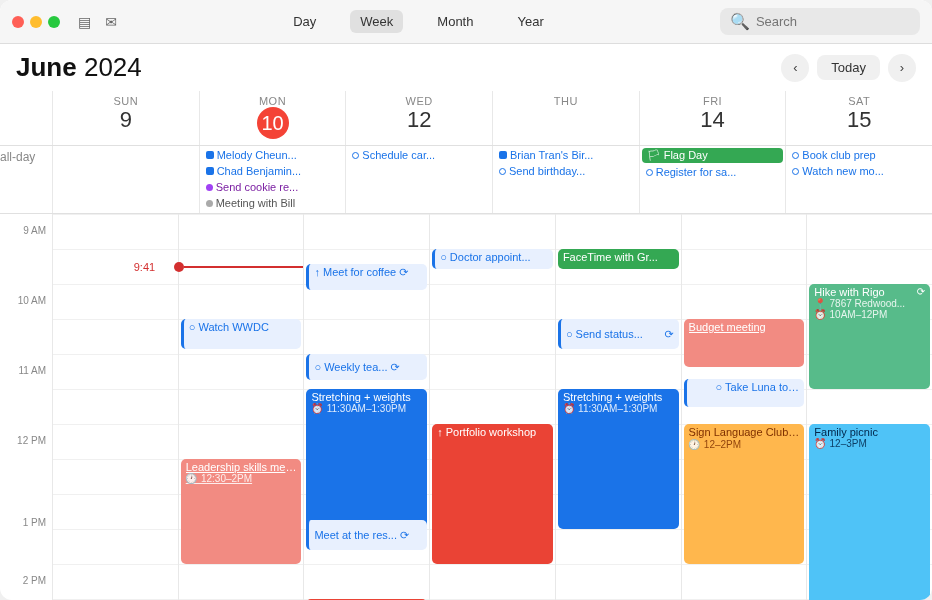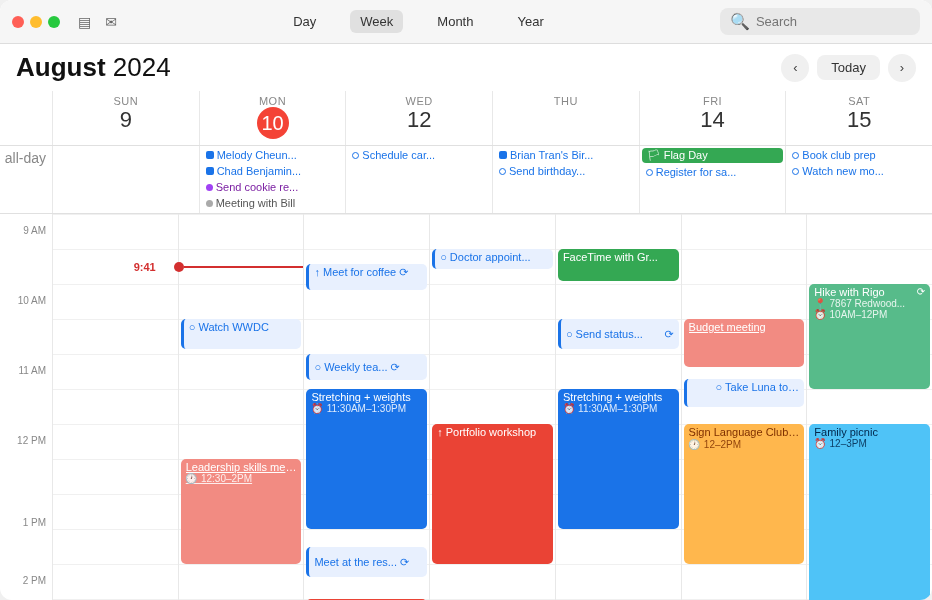--- a/index.html
+++ b/index.html
@@ -33,42 +33,42 @@
     .cal-body { flex: 1; display: flex; flex-direction: column; overflow: hidden; }
     .day-headers { display: flex; border-bottom: 1px solid #e0e0e0; background: #fff; flex-shrink: 0; }
     .day-headers .time-col { width: 52px; flex-shrink: 0; }
     .day-header { flex: 1; text-align: center; padding: 4px 0 6px; border-left: 1px solid #e8e8e8; }
     .day-header .dow { font-size: 11px; color: #888; text-transform: uppercase; letter-spacing: 0.5px; }
     .day-header .dom { font-size: 22px; font-weight: 300; color: #333; }
     .dom.mon-today { background: #f44336; color: #fff; border-radius: 50%; width: 32px; height: 32px; display: flex; align-items: center; justify-content: center; margin: 0 auto; font-size: 20px; font-weight: 500; }
 
     
     .allday-row { display: flex; border-bottom: 1px solid #e0e0e0; background: #fff; flex-shrink: 0; min-height: 68px; }
-    .allday-label { width: 52px; flex-shrink: 0; font-size: 14px; color: #888; text-align: right; padding-right: 6px; padding-top: 4px; }
+    .allday-label { width: 52px; flex-shrink: 0; font-size: 12px; color: #888; text-align: left; padding-right: 6px; padding-top: 4px; }
     .allday-cell { flex: 1; border-left: 1px solid #e8e8e8; padding: 2px 2px; display: flex; flex-direction: column; gap: 2px; }
     .allday-event { font-size: 11px; border-radius: 4px; padding: 1px 4px; white-space: nowrap; overflow: hidden; text-overflow: ellipsis; display: flex; align-items: center; gap: 3px; }
     .allday-event .dot { width: 7px; height: 7px; border-radius: 50%; flex-shrink: 0; }
     .allday-event.blue-line { color: #1a73e8; }
     .allday-event.purple-line { color: #7b1fa2; }
     .allday-event.green-flag { background: #4caf50; color: #fff; font-weight: 500; }
     .allday-event.gray-line { color: #555; }
 
     
     .time-grid { flex: 1; overflow-y: auto; display: flex; position: relative; }
     .time-col-area { width: 52px; flex-shrink: 0; position: relative; }
     .time-label { position: absolute; right: 6px; font-size: 10px; color: #888; transform: translateY(-50%); }
     .day-cols { flex: 1; display: flex; position: relative; }
     .day-col { flex: 1; border-left: 1px solid #e8e8e8; position: relative; }
     .hour-line { position: absolute; left: 0; right: 0; border-top: 1px solid #f0f0f0; }
 
     
     .current-time-line { position: absolute; left: 0; right: 0; z-index: 10; display: flex; align-items: center; }
     .current-time-dot { width: 10px; height: 10px; border-radius: 50%; background: #d32f2f; margin-left: -5px; flex-shrink: 0; }
     .current-time-bar { flex: 1; height: 2px; background: #d32f2f; }
-    .current-time-label { position: absolute; left: -48px; font-size: 11px; color: #d32f2f; font-weight: 700; background: #fff; padding: 1px 3px; border-radius: 3px; }
+    .current-time-label { position: absolute; left: -48px; font-size: 11px; color: #d32f2f; font-weight: 400; background: #fff; padding: 1px 3px; border-radius: 3px; }
 
     
     .event { position: absolute; border-radius: 5px; font-size: 11px; padding: 2px 5px; overflow: hidden; cursor: pointer; left: 2px; right: 2px; }
     .event .event-title { font-weight: 500; white-space: nowrap; overflow: hidden; text-overflow: ellipsis; }
     .event .event-time { font-size: 10px; opacity: 0.85; }
     .event.red { background: #f28b82; color: #fff; text-decoration: underline; }
     .event.orange { background: #ffb74d; color: #7f3000; }
     .event.light-blue-filled { background: #4fc3f7; color: #01254a; }
     .event.green-dark { background: #57bb8a; color: #fff; }
     .event.blue-dark { background: #1a73e8; color: #fff; }
@@ -99,21 +99,21 @@
       <span class="nav-btn">Year</span>
     </div>
     <div class="search-bar">
       <span>🔍</span>
       <input type="text" placeholder="Search" style="">
     </div>
   </div>
 
   <div class="cal-header">
     <div class="month-title">
-      <b>August</b> <span>2024</span>
+      <b>June</b> <span>2024</span>
     </div>
     <div class="header-nav">
       <div class="nav-arrow">‹</div>
       <div class="today-btn">Today</div>
       <div class="nav-arrow">›</div>
     </div>
   </div>
 
   <div class="cal-body">
 
@@ -270,21 +270,21 @@
 
           <div class="event line-blue" style="top:140px;height:26px;display:flex;align-items:center;justify-content:space-between;">
             <div class="event-title">○ Weekly tea... ⟳</div>
           </div>
 
           <div class="event blue-dark" style="top:175px;height:140px;">
             <div class="event-title">Stretching + weights</div>
             <div class="event-time">⏰ 11:30AM–1:30PM</div>
           </div>
 
-          <div class="event line-blue" style="top:333px;height:30px;display:flex;align-items:center;">
+          <div class="event line-blue" style="top:306px;height:30px;display:flex;align-items:center;">
             <div class="event-title">Meet at the res... ⟳</div>
           </div>
 
           <div class="event red-solid" style="top:385px;height:30px;">
             
           </div>
 
         </div>
 
         <div class="day-col" style="position:relative;min-height:700px;">
@@ -294,21 +294,21 @@
           </div>
 
           <div class="event red-solid" style="top:210px;height:140px;">
             <div class="event-title">↑ Portfolio workshop</div>
           </div>
 
         </div>
 
         <div class="day-col" style="position:relative;min-height:700px;">
 
-          <div class="event green-solid" style="top:35px;height:32px;">
+          <div class="event green-solid" style="top:35px;height:20px;">
             <div class="event-title">FaceTime with Gr...</div>
           </div>
 
           <div class="event line-blue" style="top:105px;height:30px;display:flex;align-items:center;justify-content:space-between;">
             <div class="event-title">○ Send status...</div>
             <span>⟳</span>
           </div>
 
           <div class="event blue-dark" style="top:175px;height:140px;">
             <div class="event-title">Stretching + weights</div>

